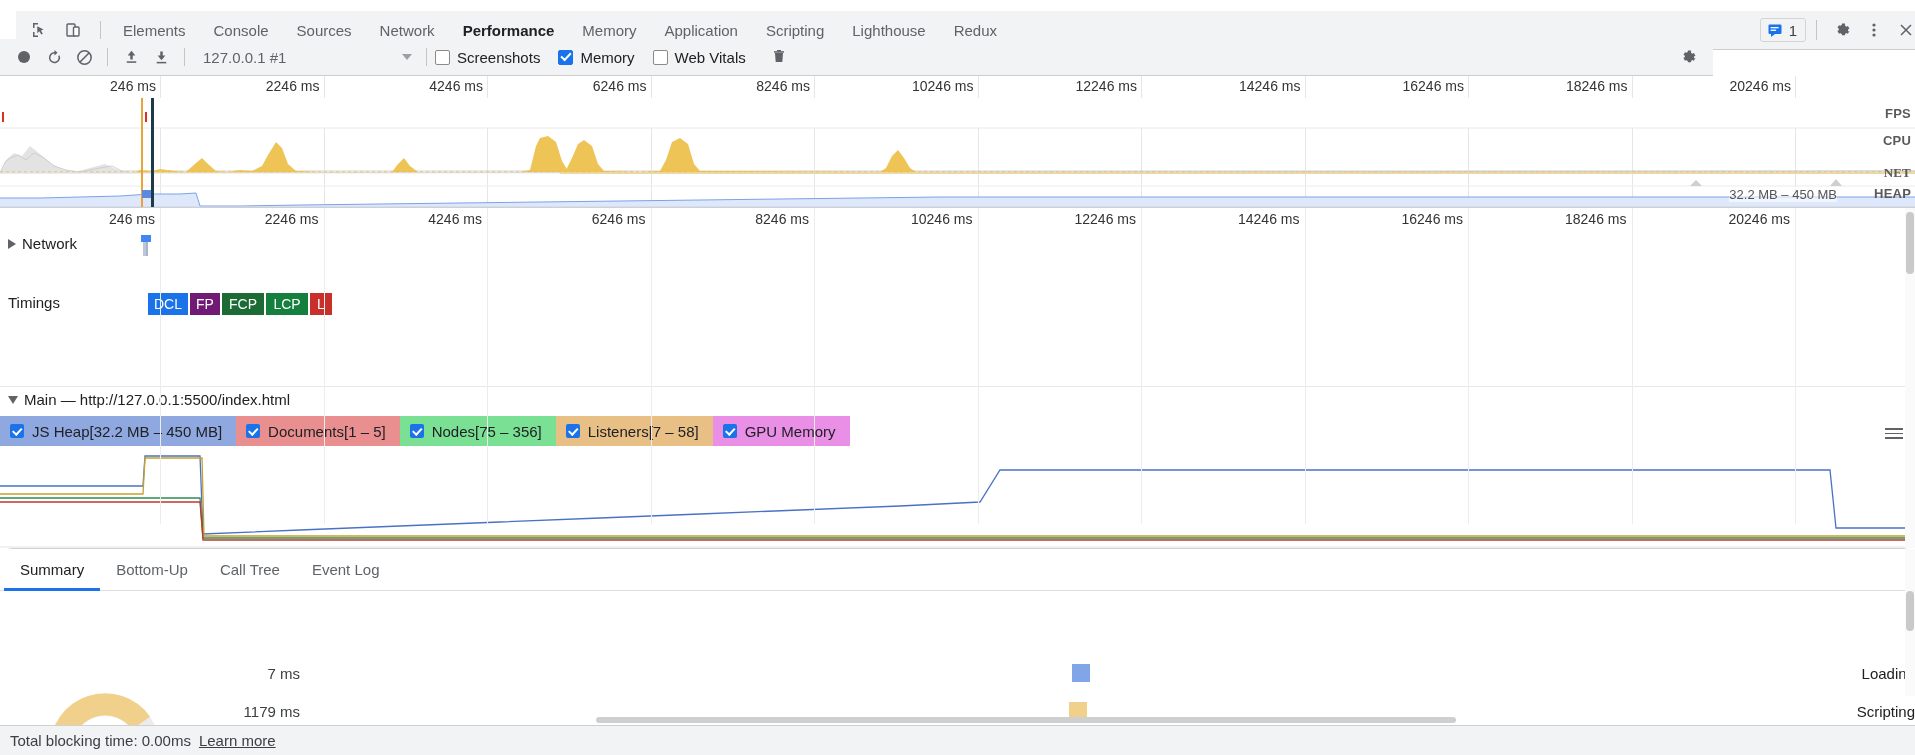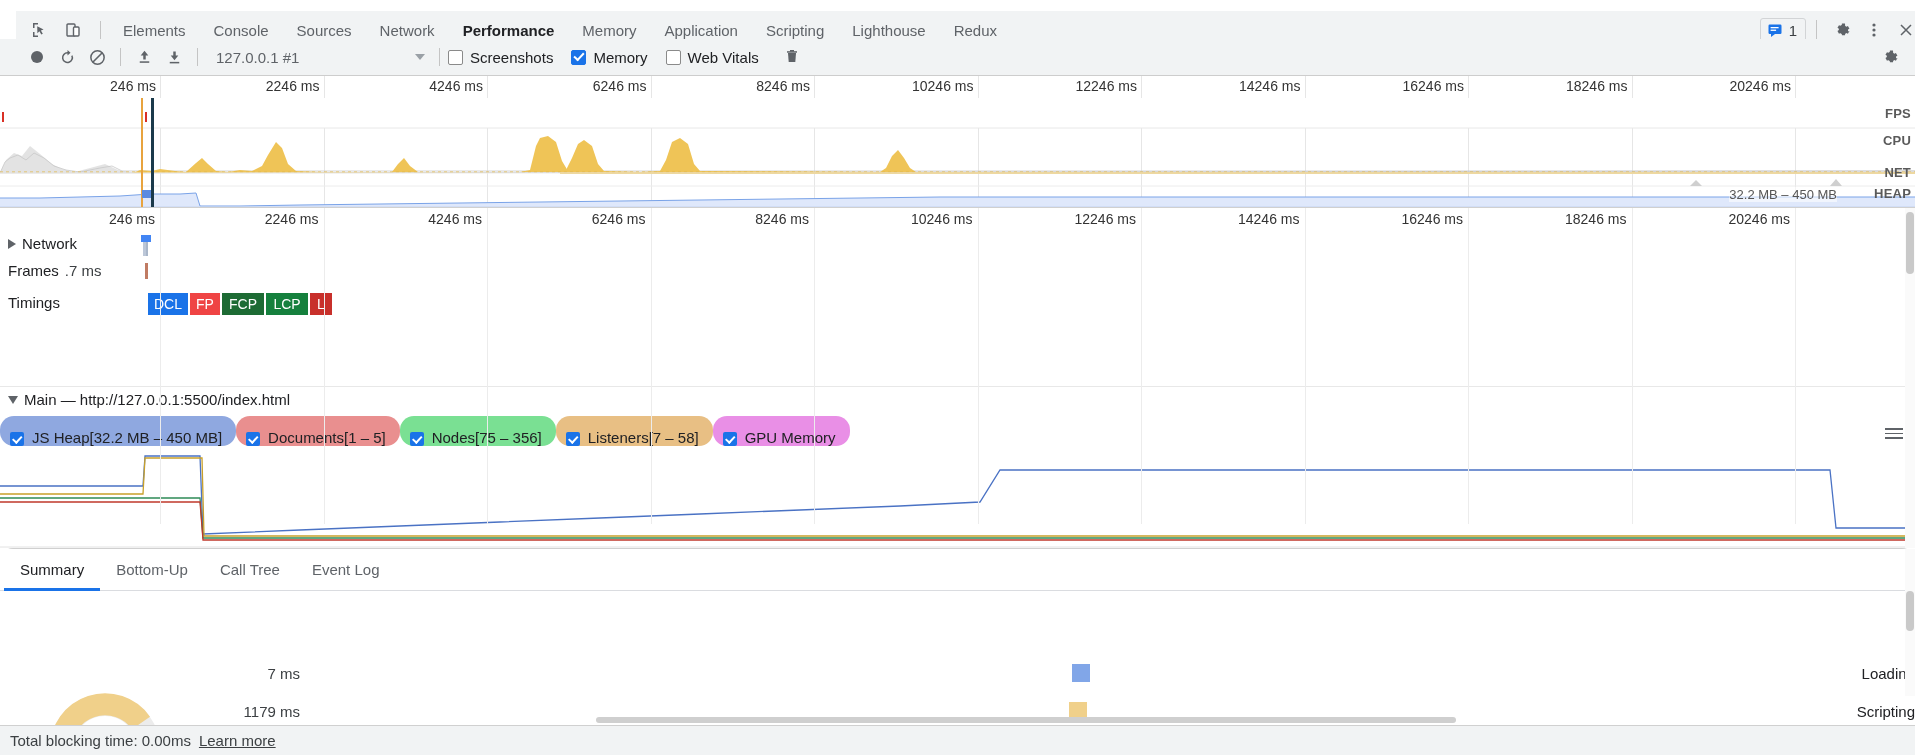--- a/index.html
+++ b/index.html
@@ -38,23 +38,23 @@
   .issues-pill {
     display: flex; align-items: center; gap: 6px;
     border: 1px solid #d2d4d6; border-radius: 3px;
     padding: 2px 8px 2px 6px; height: 24px; cursor: pointer; background: #f1f3f4;
   }
   .issues-count { font-size: 15px; color: #3c4043; }
   .vsep { width: 1px; height: 20px; background: #c4c4c4; margin: 0 8px; }
 
   
   .toolbar {
-    position: absolute; top: 39px; left: 0; width: 1915px; height: 37px;
+    position: absolute; top: 39px; left: 0; width: 1713px; height: 37px;
     background: #f1f3f4; border-bottom: 1px solid #cdcdcd;
-    display: flex; align-items: center; padding-left: 22px;
+    display: flex; align-items: center; padding-left: 9px;
   }
   .tool-btn {
     width: 30px; height: 28px; display: flex; align-items: center; justify-content: center;
     cursor: pointer; border-radius: 2px;
   }
   .tool-sep { width: 1px; height: 18px; background: #c4c4c4; margin: 0 8px; }
   .session-select {
     display: flex; align-items: center; justify-content: space-between;
     width: 225px; height: 26px; padding: 0 6px 0 10px; cursor: pointer;
     font-size: 15px; color: #5f6368;
@@ -127,22 +127,22 @@
     position: absolute; height: 22px; display: flex; align-items: center; justify-content: center;
     font-size: 14px; color: #fff; padding: 0 5px; cursor: pointer; white-space: nowrap;
   }
   .main-header {
     position: absolute; left: 0; width: 1915px; height: 26px;
     display: flex; align-items: center; gap: 6px; padding-left: 8px;
     font-size: 15px; color: #202124; border-top: 1px solid #e8e8e8;
   }
   .counters-bar { position: absolute; left: 0; width: 1915px; height: 30px; display: flex; }
   .counter-chip {
-    display: flex; align-items: flex-end; gap: 8px; padding: 0 14px 0 10px;
-    font-size: 15px; color: #202124; cursor: pointer; white-space: nowrap; border-radius: 14px;
+    display: flex; align-items: center; gap: 8px; padding: 0 14px 0 10px;
+    font-size: 15px; color: #202124; cursor: pointer; white-space: nowrap;
   }
   .cbox-sm {
     width: 14px; height: 14px; border-radius: 2px; background: #1a73e8; flex: none;
     display: flex; align-items: center; justify-content: center;
   }
   .cbox-sm::after {
     content: ""; width: 3.5px; height: 7px; border: solid #fff; border-width: 0 2px 2px 0;
     transform: rotate(43deg) translate(-0.5px,-1px);
   }
   .hamburger {
@@ -400,21 +400,21 @@
 
       <rect x="2" y="14" width="2" height="10" fill="#d93025"></rect>
       <rect x="145" y="14" width="2" height="10" fill="#d93025"></rect>
 
       <rect x="141" y="0" width="2" height="110" fill="#e8a33d"></rect>
       <rect x="151" y="0" width="3" height="110" fill="#1b3a4b"></rect>
       <rect x="142" y="92" width="9" height="8" fill="#5b8ae0"></rect>
     </svg>
     <div class="ov-rail-label" style="top:30px;">FPS</div>
     <div class="ov-rail-label" style="top:57px;">CPU</div>
-    <div class="ov-rail-label" style="top:89px;">NET</div>
+    <div class="ov-rail-label" style="top:89px;font-family:Liberation Serif, serif;">NET</div>
     <div class="ov-rail-label" style="top:110px;">HEAP</div>
     <div class="ov-heaprange">32.2 MB – 450 MB</div>
   </div>
 
   <div class="tracks">
     <div class="tk-ruler" id="tk-ruler">
         <div class="tk-tick" style="left: 160px;">246 ms</div>
         <div class="tk-tick" style="left: 323.5px;">2246 ms</div>
         <div class="tk-tick" style="left: 487px;">4246 ms</div>
         <div class="tk-tick" style="left: 650.5px;">6246 ms</div>
@@ -432,38 +432,29 @@
         <span class="tri"></span>
         <span>Network</span>
       </div>
       <svg style="position:absolute;left:0;top:0;width:1915px;height:27px;">
         <rect x="141" y="3" width="10" height="7" fill="#4285f4"></rect>
         <rect x="143" y="10" width="4" height="14" fill="#bcc7d8"></rect>
         <rect x="146" y="10" width="2" height="14" fill="#a9b6c9"></rect>
       </svg>
     </div>
 
-    <div class="track-row" style="top:51px; height:27px;">
-      <div class="track-name" style="top:3px;">
-        <span>Frames</span>
-        <span style="color:#3c4043;">.7 ms</span>
-      </div>
-      <svg style="position:absolute;left:0;top:0;width:1915px;height:27px;">
-        <rect x="145" y="4" width="3" height="16" fill="#b05a3c" opacity="0.8"></rect>
-      </svg>
-    </div>
 
     <div class="track-row" style="top:78px; height:55px;">
       <div class="track-name" style="top:8px;">
         <span>Timings</span>
       </div>
       <div class="timing-chip" style="left:148px;  width:40px; background:#1a73e8; top:7px;">
           <span>DCL</span>
         </div>
-      <div class="timing-chip" style="left:190px;  width:30px; background:#ef4444; top:7px;text-align:center;">
+      <div class="timing-chip" style="left:190px;  width:30px; background:#701a75; top:7px;text-align:center;">
           <span>FP</span>
         </div>
       <div class="timing-chip" style="left:222px;  width:42px; background:#1d6b34; top:7px;">
           <span>FCP</span>
         </div>
       <div class="timing-chip" style="left:266px;  width:42px; background:#15803d; top:7px;">
           <span>LCP</span>
         </div>
       <div class="timing-chip" style="left:310px;  width:22px; background:#c8302b; top:7px;">
           <span>L</span>

